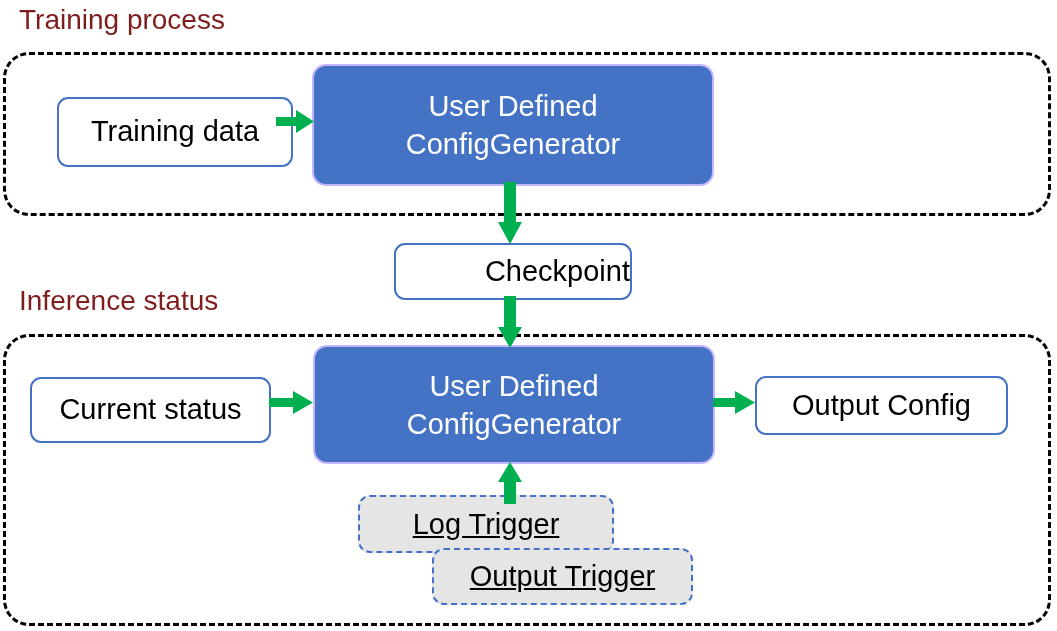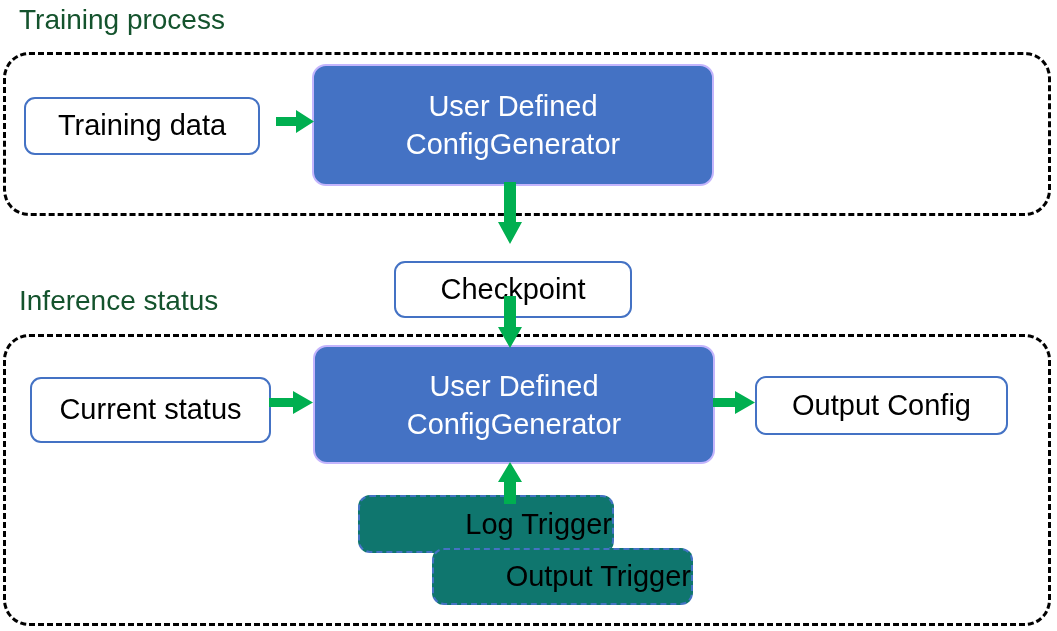--- a/index.html
+++ b/index.html
@@ -17,21 +17,21 @@
     height: 631px;
     background: #ffffff;
     overflow: hidden;
   }
 
   
   .section-caption {
     position: absolute;
     font-size: 28px;
     line-height: 32px;
-    color: #14532d;
+    color: #7f1d1d;
     white-space: nowrap;
   }
   #caption-training { left: 19px; top: 4px; }
   #caption-inference { left: 19px; top: 285px; }
 
   
   .group-box {
     position: absolute;
     border: 3px dashed #000000;
     border-radius: 26px;
@@ -50,22 +50,22 @@
     border-radius: 11px;
     display: flex;
     align-items: center;
     justify-content: center;
     color: #000000;
     font-size: 29px;
     line-height: 1.1;
     white-space: nowrap;
     z-index: 4;
   }
-  #node-training-data  { left: 24px;  top: 97px;  width: 236px; height: 58px; }
-  #node-checkpoint     { left: 394px; top: 261px; width: 238px; height: 57px; }
+  #node-training-data  { left: 57px;  top: 97px;  width: 236px; height: 70px; }
+  #node-checkpoint     { left: 394px; top: 243px; width: 238px; height: 57px; justify-content: flex-end; }
   #node-current-status { left: 30px;  top: 377px; width: 241px; height: 66px; }
   #node-output-config  { left: 755px; top: 376px; width: 253px; height: 59px; }
 
   
   .node-process {
     position: absolute;
     box-sizing: border-box;
     background: #4472C4;
     border: 2px solid #c4b5fd;
     border-radius: 14px;
@@ -79,30 +79,31 @@
     text-align: left;
     z-index: 5;
   }
   #node-generator-training  { left: 312px; top: 64px;  width: 402px; height: 122px; }
   #node-generator-inference { left: 313px; top: 345px; width: 402px; height: 119px; }
 
   
   .node-trigger {
     position: absolute;
     box-sizing: border-box;
-    background: #0f766e;
+    background: #e5e5e5;
     border: 2px dashed #4472C4;
     border-radius: 12px;
     display: flex;
     align-items: center;
-    justify-content: flex-end;
+    justify-content: center;
     color: #000000;
     font-size: 29px;
     white-space: nowrap;
     z-index: 3;
+    text-decoration: underline;
   }
   #node-log-trigger   { left: 358px; top: 495px; width: 256px; height: 58px; z-index: 3; }
   #node-clock-trigger { left: 432px; top: 548px; width: 261px; height: 57px; z-index: 4; }
 
   
   .arrow-svg {
     position: absolute;
     overflow: visible;
     z-index: 6;
     pointer-events: none;

